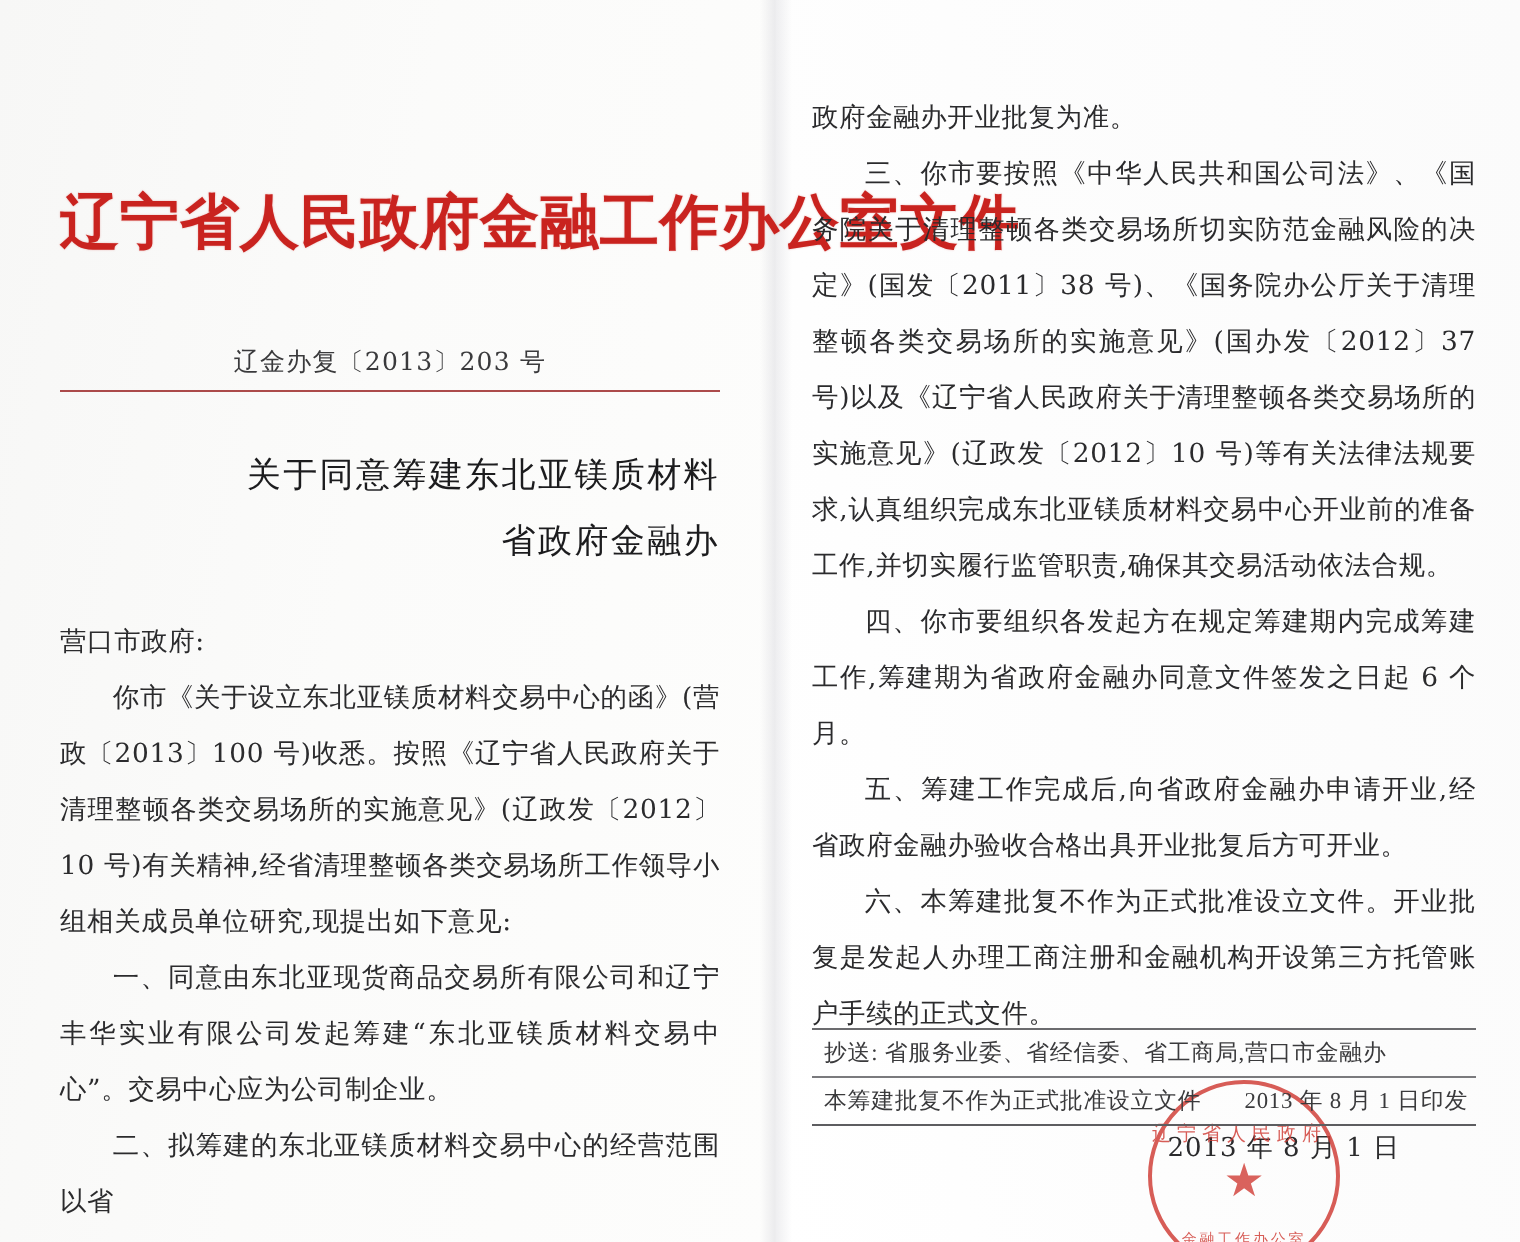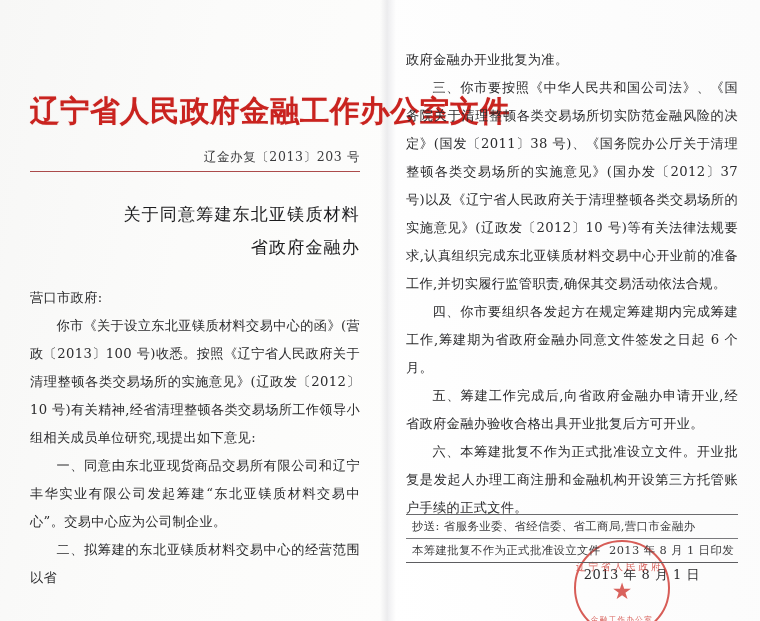--- a/index.html
+++ b/index.html
@@ -52,22 +52,22 @@
     font-weight: bold;
     font-size: 29.5px;
     letter-spacing: 0.5px;
     white-space: nowrap;
     text-align: center;
     line-height: 1;
     text-shadow: 0 0 1px rgba(201,35,31,.35);
   }
 
   .docnum-wrap {
-    margin-top: 20px;
-    text-align: right;
+    margin-top: 44px;
+    text-align: center;
   }
   .docnum {
     display: inline-block;
     font-size: 12.5px;
     color: #3a3a3c;
     letter-spacing: .6px;
     font-family: "DejaVu Serif", "Liberation Serif", serif;
     white-space: nowrap;
   }
   .red-rule {
@@ -177,20 +177,21 @@
   .footer .rule-bottom { border-top: 1.8px solid #5d5d60; }
   .footer-row {
     display: flex;
     justify-content: space-between;
     align-items: baseline;
     font-size: 11.4px;
     color: #3a3a3c;
     letter-spacing: .4px;
     padding: 4px 4px 4px 6px;
     white-space: nowrap;
+    font-family: Liberation Serif, serif;
   }
   .footer-row.single { display: block; }
 </style>
 </head>
 <body>
 
 <div class="scan">
 
   <div class="page-left"></div>
   <div class="page-right"></div>

